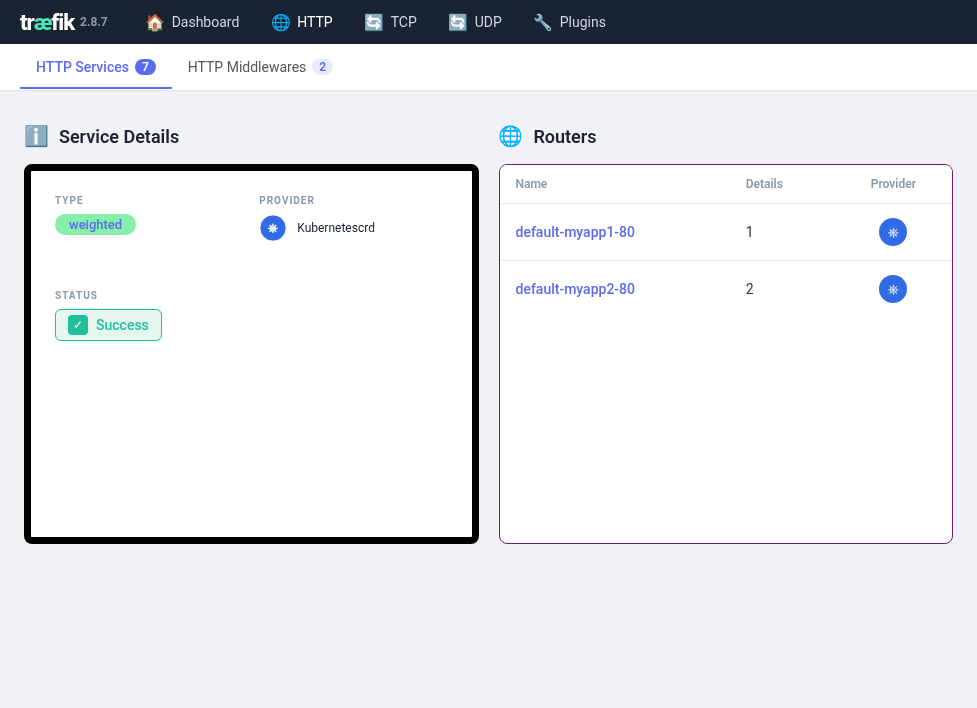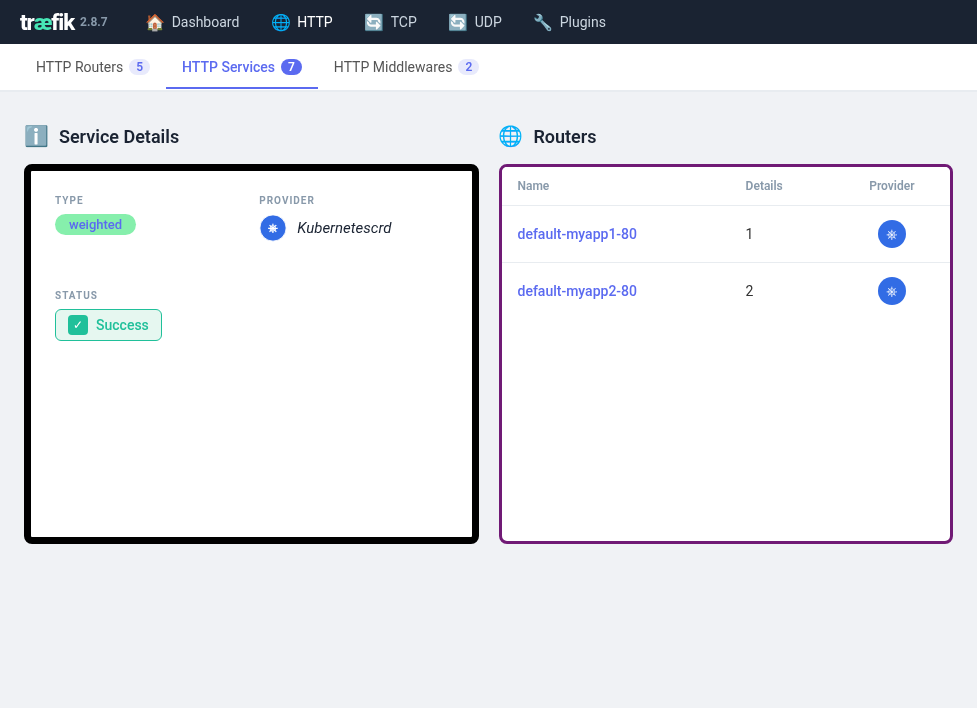--- a/index.html
+++ b/index.html
@@ -142,23 +142,22 @@
     .provider-row {
       display: flex;
       align-items: center;
       gap: 10px;
     }
     .provider-icon {
       width: 28px;
       height: 28px;
     }
     .provider-name {
-      font-size: 15px;
+      font-size: 12px;
       color: #1a2332;
-      font-style: italic;
     }
     .status-badge {
       display: inline-flex;
       align-items: center;
       gap: 8px;
       background: #e6f7f0;
       border: 1px solid #20c09a;
       border-radius: 6px;
       padding: 5px 12px;
       font-size: 14px;
@@ -174,21 +173,21 @@
       align-items: center;
       justify-content: center;
       color: white;
       font-size: 12px;
     }
 
     
     .services-card {
       background: white;
       border-radius: 8px;
-      border: 3px solid #701a75;
+      border: 1px solid #701a75;
       min-height: 380px;
       overflow: hidden;
     }
     .services-table {
       width: 100%;
       border-collapse: collapse;
     }
     .services-table th {
       text-align: left;
       font-size: 12px;
@@ -267,24 +266,20 @@
       <span>UDP</span>
     </a>
     <a class="nav-item">
       <span class="nav-icon">🔧</span>
       <span>Plugins</span>
     </a>
   </div>
 </nav>
 
 <nav class="sub-nav">
-  <a class="sub-nav-item">
-    <span>HTTP Routers</span>
-    <span class="badge">5</span>
-  </a>
   <a class="sub-nav-item active">
     <span>HTTP Services</span>
     <span class="badge">7</span>
   </a>
   <a class="sub-nav-item">
     <span>HTTP Middlewares</span>
     <span class="badge">2</span>
   </a>
 </nav>
 

